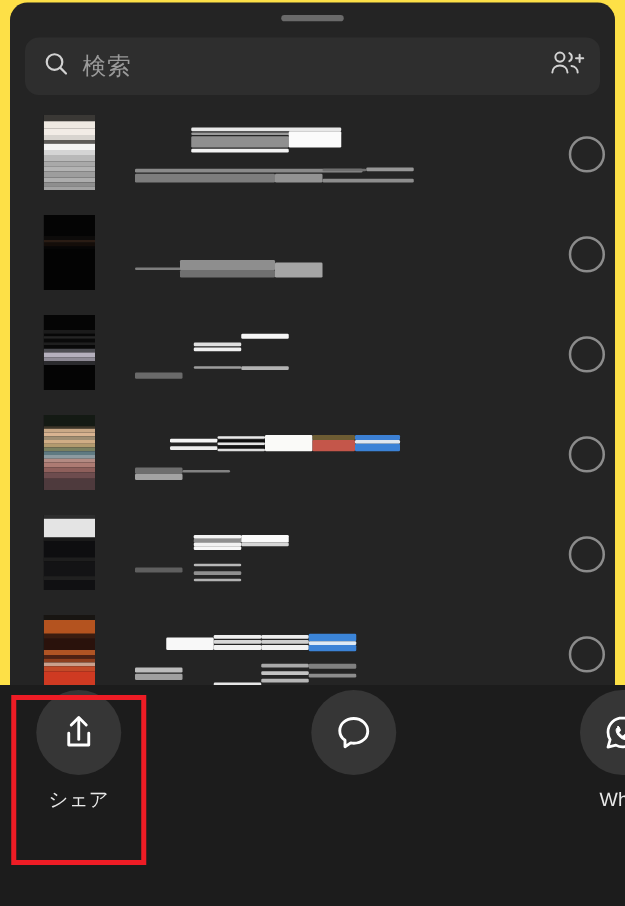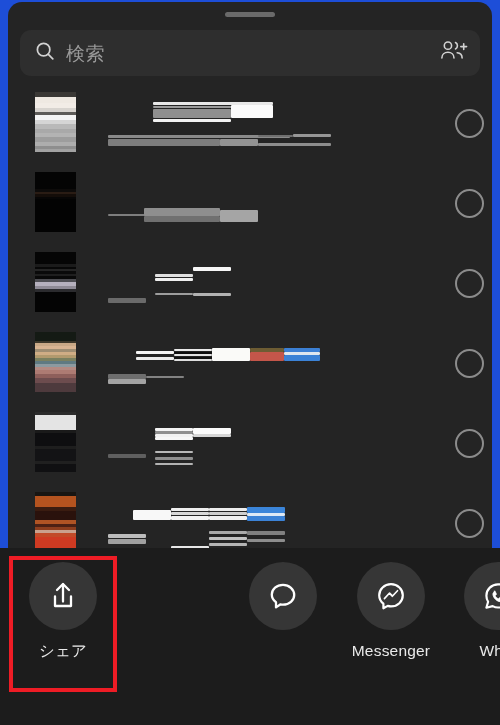--- a/index.html
+++ b/index.html
@@ -12,21 +12,21 @@
     height: 725px;
     overflow: hidden;
     font-family: "Liberation Sans", "DejaVu Sans", sans-serif;
     -webkit-font-smoothing: antialiased;
   }
 
   #screen {
     position: relative;
     width: 500px;
     height: 725px;
-    background: #1d4ed8;
+    background: #fde047;
     overflow: hidden;
   }
 
   
   .sheet {
     position: absolute;
     left: 8px;
     top: 2px;
     width: 484px;
     height: 546px;
@@ -128,21 +128,21 @@
     position: absolute;
     left: 0;
     top: 548px;
     width: 500px;
     height: 177px;
     background: #1c1c1c;
     overflow: hidden;
   }
   .action {
     position: absolute;
-    top: 14px;
+    top: 4px;
     width: 92px;
     display: flex;
     flex-direction: column;
     align-items: center;
   }
   .action-circle {
     width: 68px;
     height: 68px;
     border-radius: 50%;
     background: #363636;
@@ -387,29 +387,20 @@
         </div>
         <div class="action-label">シェア</div>
       </div>
       <div class="action" style="left: 237px;">
         <div class="action-circle">
           <svg width="34" height="34" viewBox="0 0 34 34" fill="none" stroke="#ffffff" stroke-width="2.3" stroke-linejoin="round">
             <path d="M17 5.8c-6.3 0-11.2 4.2-11.2 9.7 0 3.1 1.6 5.9 4.2 7.7v5.2l4.6-3.1c.8.2 1.6.3 2.4.3 6.3 0 11.2-4.2 11.2-9.7S23.3 5.8 17 5.8z"></path>
           </svg>
         </div>
       </div>
-      <div class="action" style="left: 345px;">
-        <div class="action-circle">
-          <svg width="34" height="34" viewBox="0 0 34 34" fill="none" stroke="#ffffff" stroke-width="2.2" stroke-linejoin="round" stroke-linecap="round">
-            <path d="M17 5.2C10.3 5.2 5.2 10.1 5.2 16.3c0 3.4 1.6 6.4 4.2 8.4v4.6l4.3-2.4c1.1.3 2.2.5 3.3.5 6.7 0 11.8-4.9 11.8-11.1S23.7 5.2 17 5.2z"></path>
-            <path d="M10.4 19.6 15.6 14l3 3 4.9-5.3-5.2 5.6-3-3-4.9 5.3z" fill="#ffffff" stroke-width="1.6"></path>
-          </svg>
-        </div>
-        <div class="action-label">Messenger</div>
-      </div>
       <div class="action" style="left: 452px;">
         <div class="action-circle">
           <svg width="34" height="34" viewBox="0 0 34 34" fill="none" stroke="#ffffff" stroke-width="2.2" stroke-linejoin="round" stroke-linecap="round">
             <path d="M17 5.3c-6.4 0-11.6 5.1-11.6 11.4 0 2.2.6 4.2 1.7 6L5.4 28.7l6.3-1.6c1.6.9 3.4 1.4 5.3 1.4 6.4 0 11.6-5.1 11.6-11.4S23.4 5.3 17 5.3z"></path>
             <path d="M13.2 12.2c.3-.1.8 0 1 .4l1.1 2.2c.2.4 0 .8-.2 1l-.7.7c-.2.2-.2.4-.1.6.5 1 1.6 2.1 2.7 2.6.2.1.5.1.7-.1l.7-.8c.2-.3.6-.3 1-.2l2.2 1c.4.2.6.6.5 1-.2 1.3-1.4 2.2-2.8 2.1-3.4-.2-7.1-3.9-7.4-7.3-.1-1.3.7-2.5 2-2.9z" fill="#ffffff" stroke-width="0.8"></path>
           </svg>
         </div>
         <div class="action-label">What</div>
       </div>
     </div>

